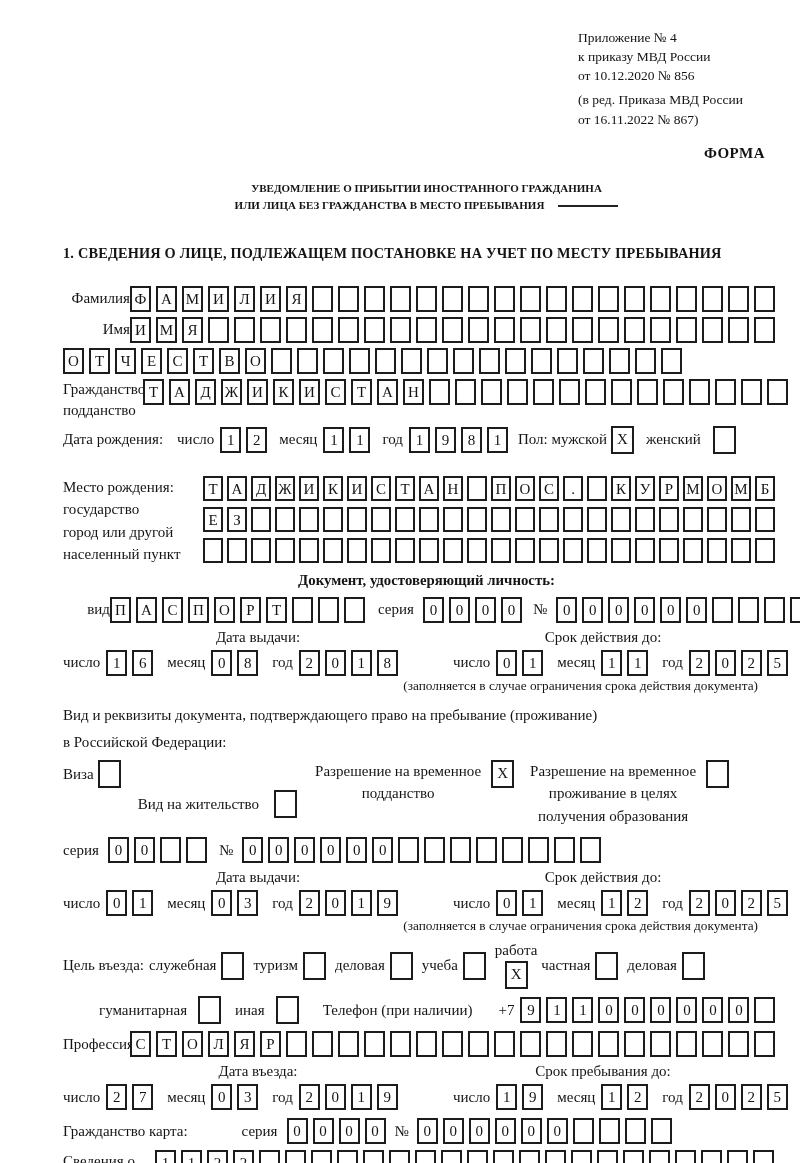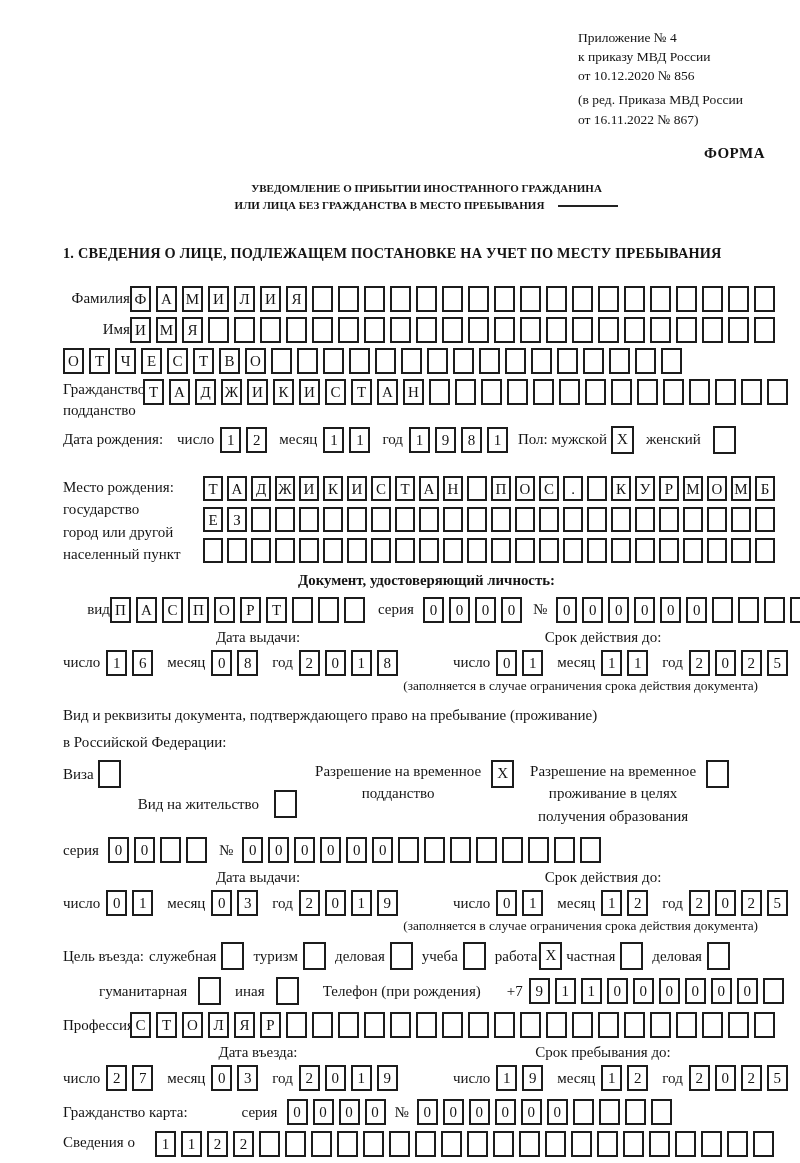--- a/index.html
+++ b/index.html
@@ -540,21 +540,21 @@
       <div class="cells boxes">
           <span class="cell"></span>
         </div>
     </span>
     <span class="pair" style="margin-left:9px;">
       <span class="lbl">учеба</span>
       <div class="cells boxes">
           <span class="cell"></span>
         </div>
     </span>
-    <span class="pair" style="margin-left:9px;gap:2px;">
+    <span class="pair" style="margin-left:9px;gap:2px;flex-direction:column;">
       <span class="lbl">работа</span>
       <div class="cells boxes">
           <span class="cell">X</span>
         </div>
     </span>
     <span class="pair" style="margin-left:4px;">
       <span class="lbl">частная</span>
       <div class="cells boxes">
           <span class="cell"></span>
         </div>
@@ -573,21 +573,21 @@
       <div class="cells boxes" style="margin-left:6px;">
           <span class="cell"></span>
         </div>
     </span>
     <span class="pair" style="margin-left:14px;">
       <span class="lbl">иная</span>
       <div class="cells boxes" style="margin-left:6px;">
           <span class="cell"></span>
         </div>
     </span>
-    <span class="lbl" style="margin-left:24px;">Телефон (при рождения)</span>
+    <span class="lbl" style="margin-left:24px;">Телефон (при наличии)</span>
     <span class="lbl" style="margin-left:26px;">+7</span>
     <div class="cells" style="margin-left:6px;">
         <span class="cell">9</span>
         <span class="cell">1</span>
         <span class="cell">1</span>
         <span class="cell">0</span>
         <span class="cell">0</span>
         <span class="cell">0</span>
         <span class="cell">0</span>
         <span class="cell">0</span>

